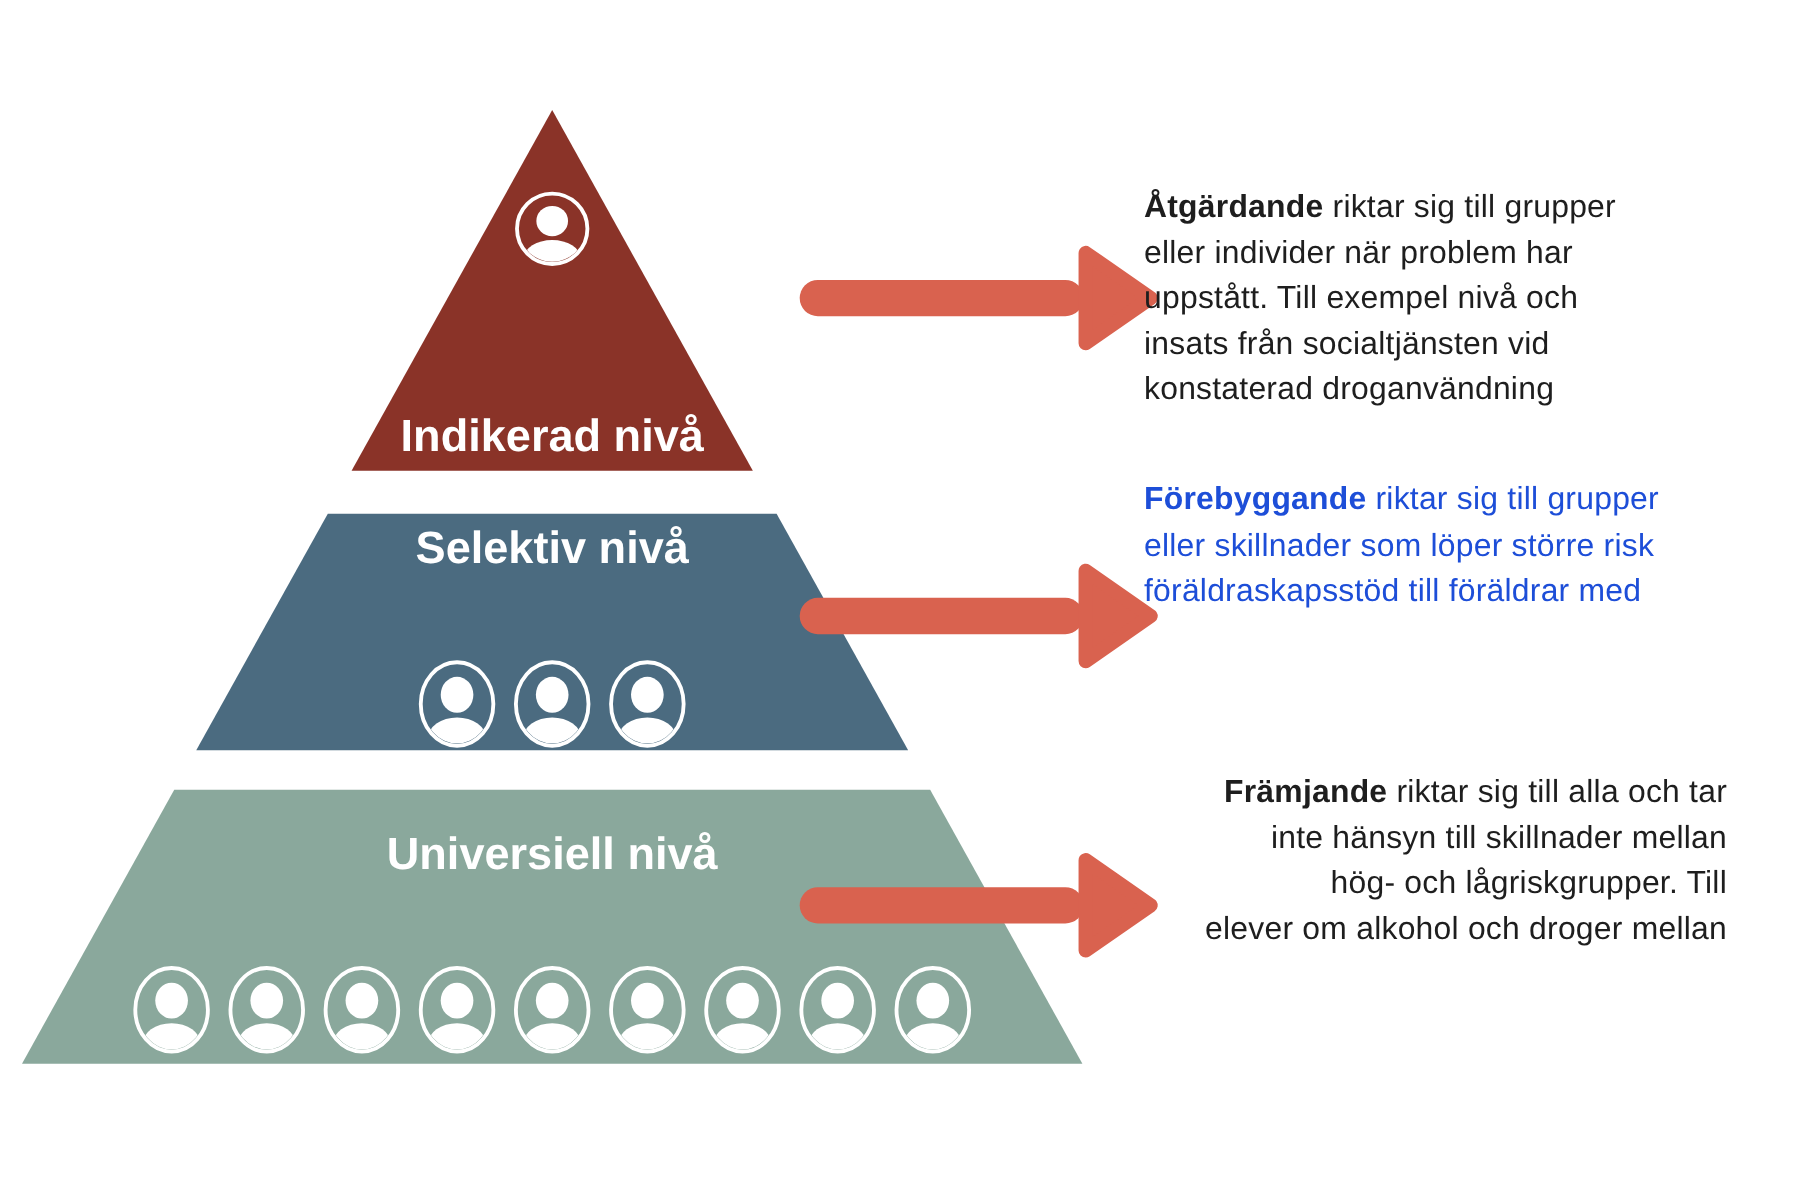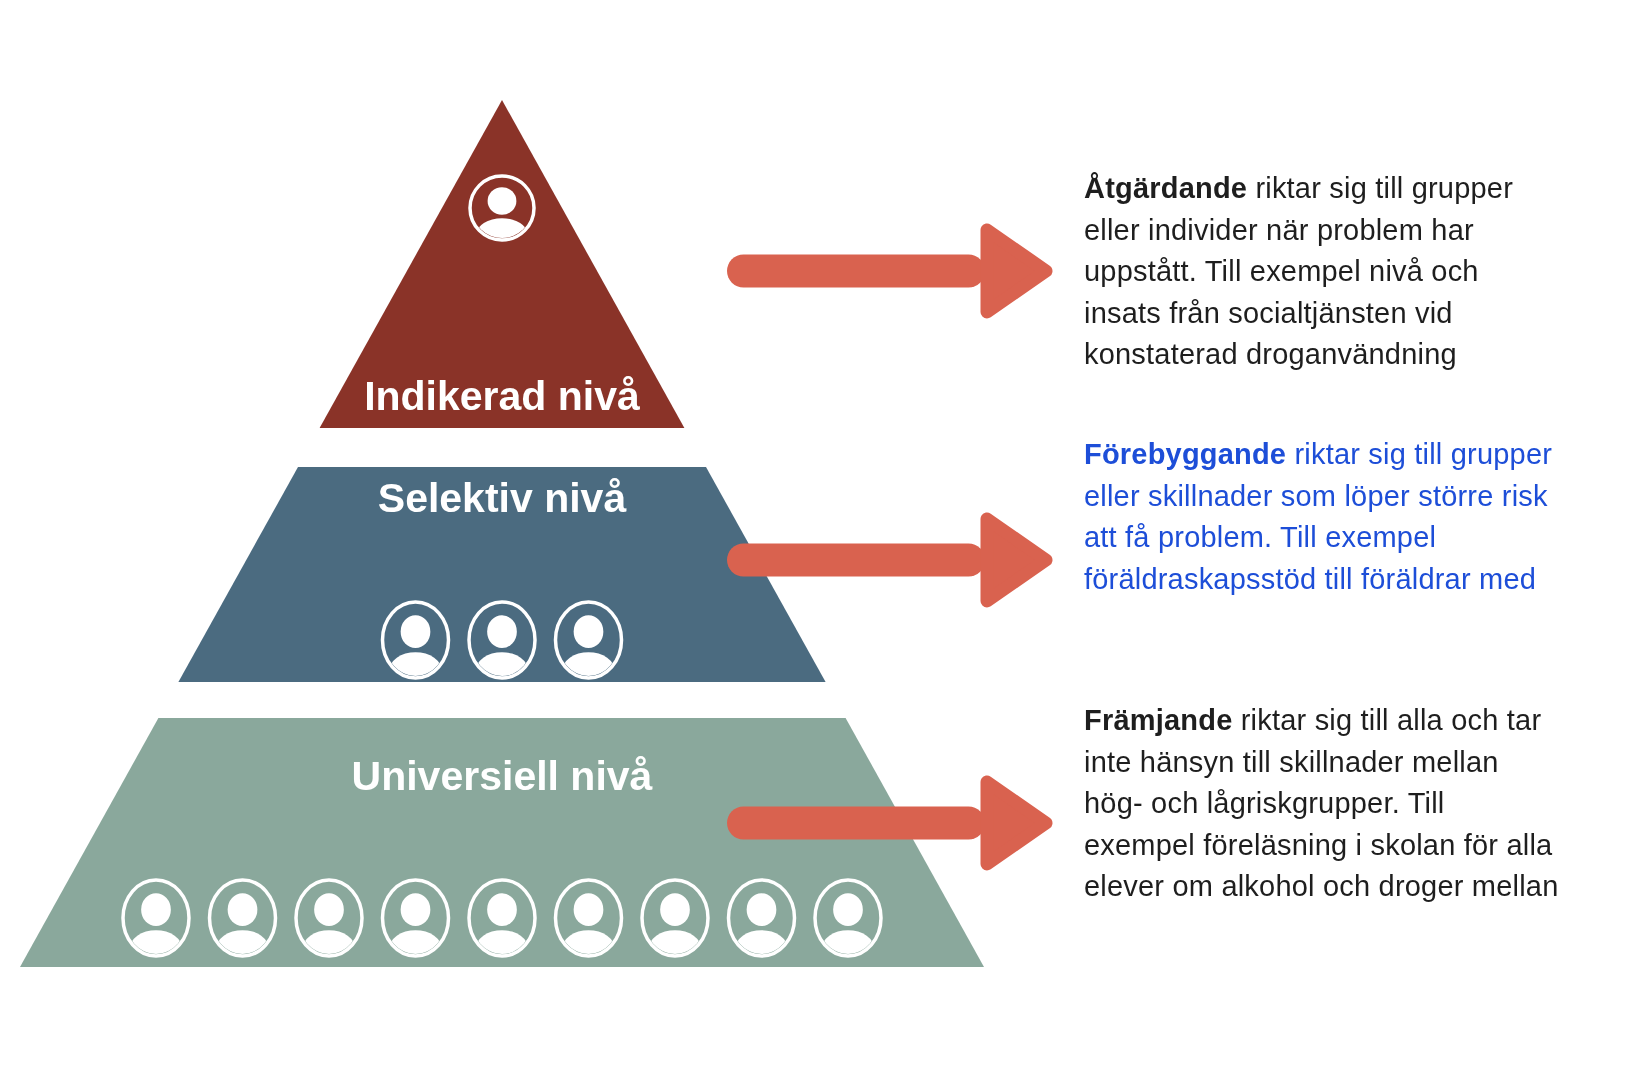--- a/index.html
+++ b/index.html
@@ -17,21 +17,21 @@
     font-size:41px;
   }
   .desc{
     position:absolute;
     left:1040px;
     width:530px;
     font-size:29px;
     line-height:41.5px;
     letter-spacing:0.2px;
   }
-  .dline{white-space:nowrap;margin-left:44px;}
+  .dline{white-space:nowrap;}
   .dline b{font-weight:700;}
 </style>
 </head>
 <body>
 
 <div class="canvas">
 
   <svg class="pyramid-svg" width="1080" height="1078" viewBox="0 0 1080 1078">
     <defs id="icon-defs">
         <clipPath id="pclip1">
@@ -198,24 +198,22 @@
   <div class="desc" id="desc-0" style="top: 168px; color: rgb(30, 30, 30);">
       <div class="dline"><b>Åtgärdande</b> riktar sig till grupper</div>
       <div class="dline">eller individer när problem har</div>
       <div class="dline">uppstått. Till exempel nivå och</div>
       <div class="dline">insats från socialtjänsten vid</div>
       <div class="dline">konstaterad droganvändning</div>
     </div>
   <div class="desc" id="desc-1" style="top: 434px; color: #1d4ed8;">
       <div class="dline"><b>Förebyggande</b> riktar sig till grupper</div>
       <div class="dline">eller skillnader som löper större risk</div>
-      <div class="dline">att få problem. Till exempel</div>
       <div class="dline">föräldraskapsstöd till föräldrar med</div>
     </div>
-  <div class="desc" id="desc-2" style="top: 700px; color: rgb(30, 30, 30);">
+  <div class="desc" id="desc-2" style="top: 700px; color: rgb(30, 30, 30); text-align: right;">
       <div class="dline"><b>Främjande</b> riktar sig till alla och tar</div>
       <div class="dline">inte hänsyn till skillnader mellan</div>
       <div class="dline">hög- och lågriskgrupper. Till</div>
-      <div class="dline">exempel föreläsning i skolan för alla</div>
       <div class="dline">elever om alkohol och droger mellan</div>
     </div>
 
 </div>
 
 </body></html>

